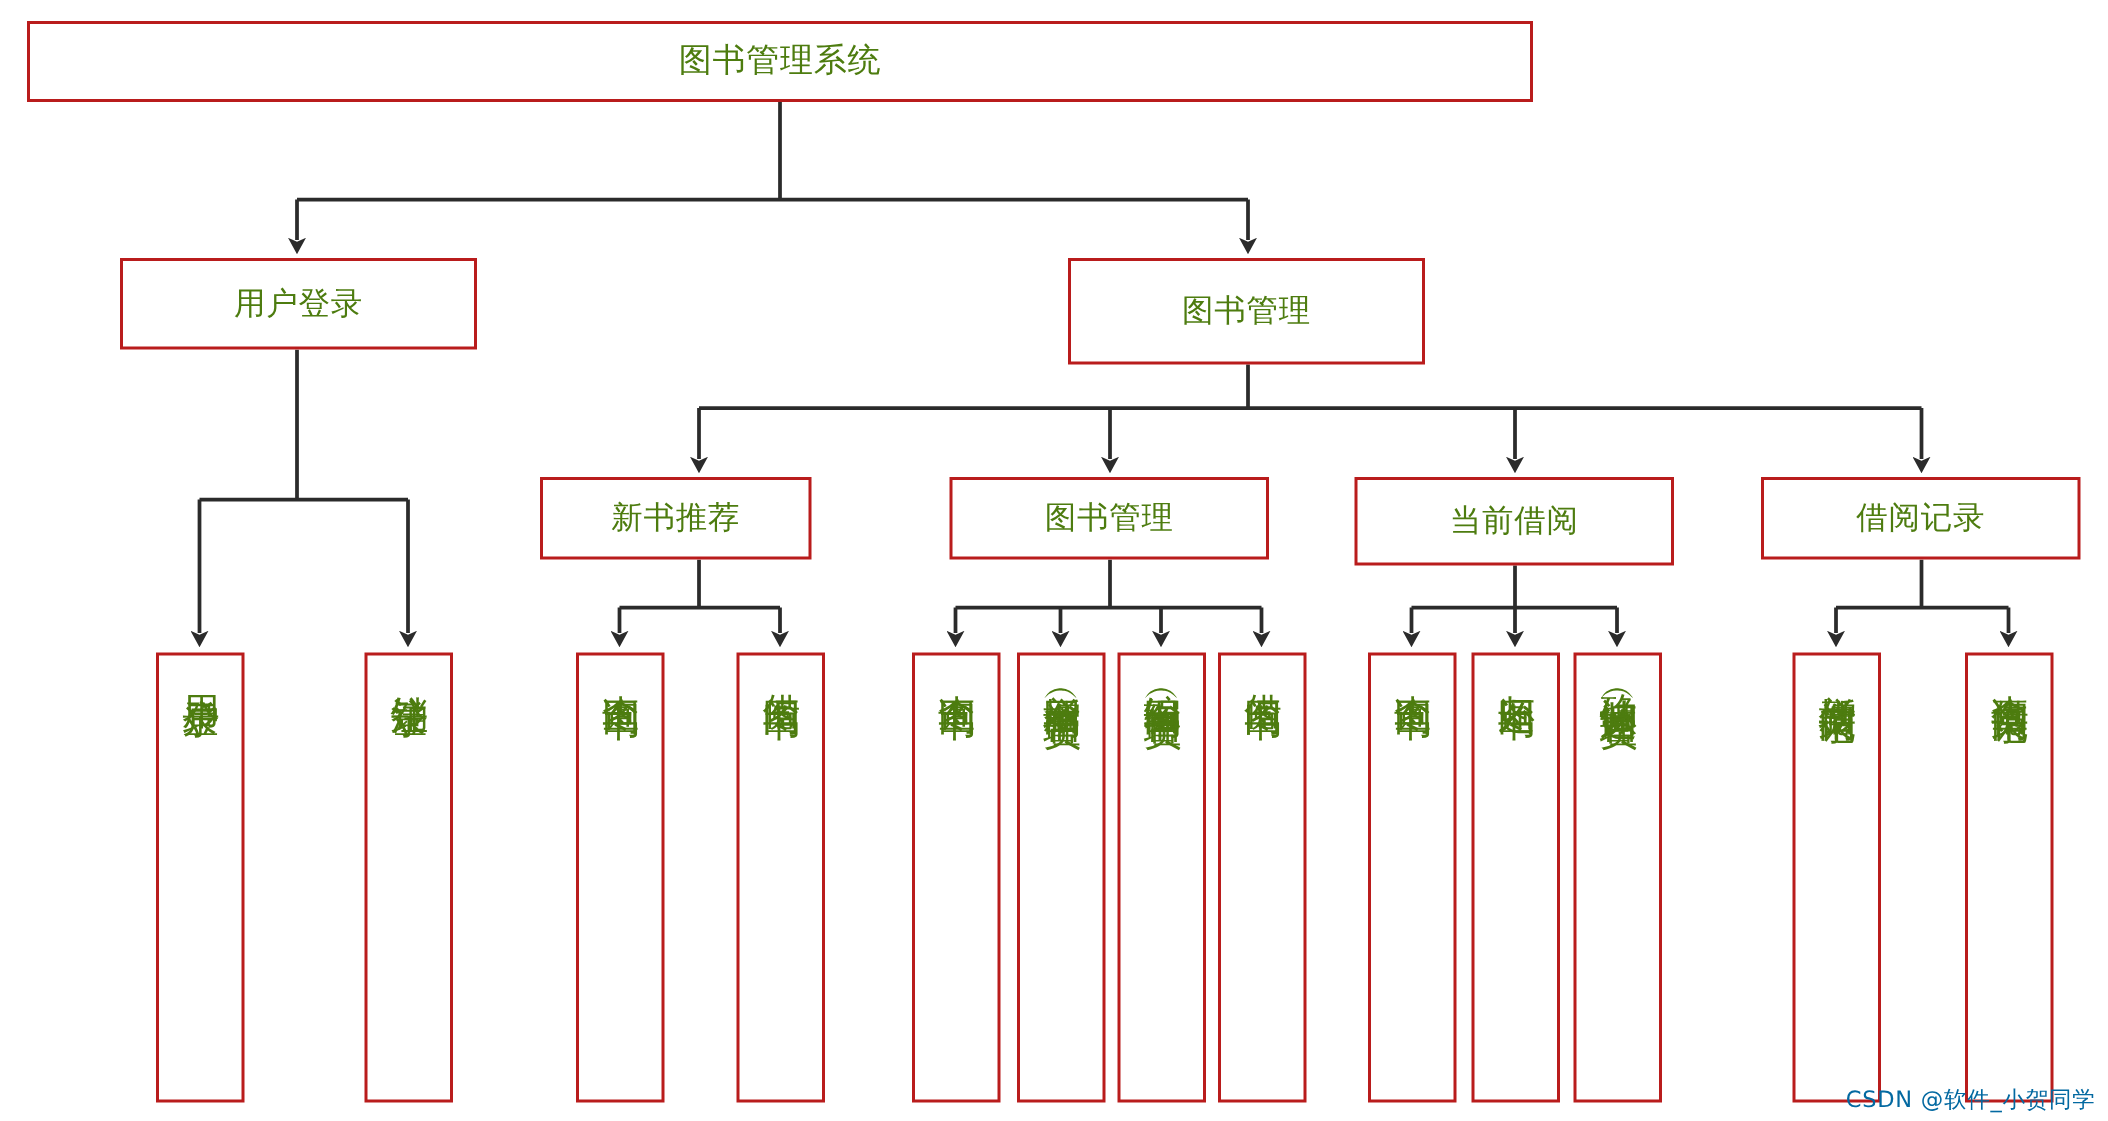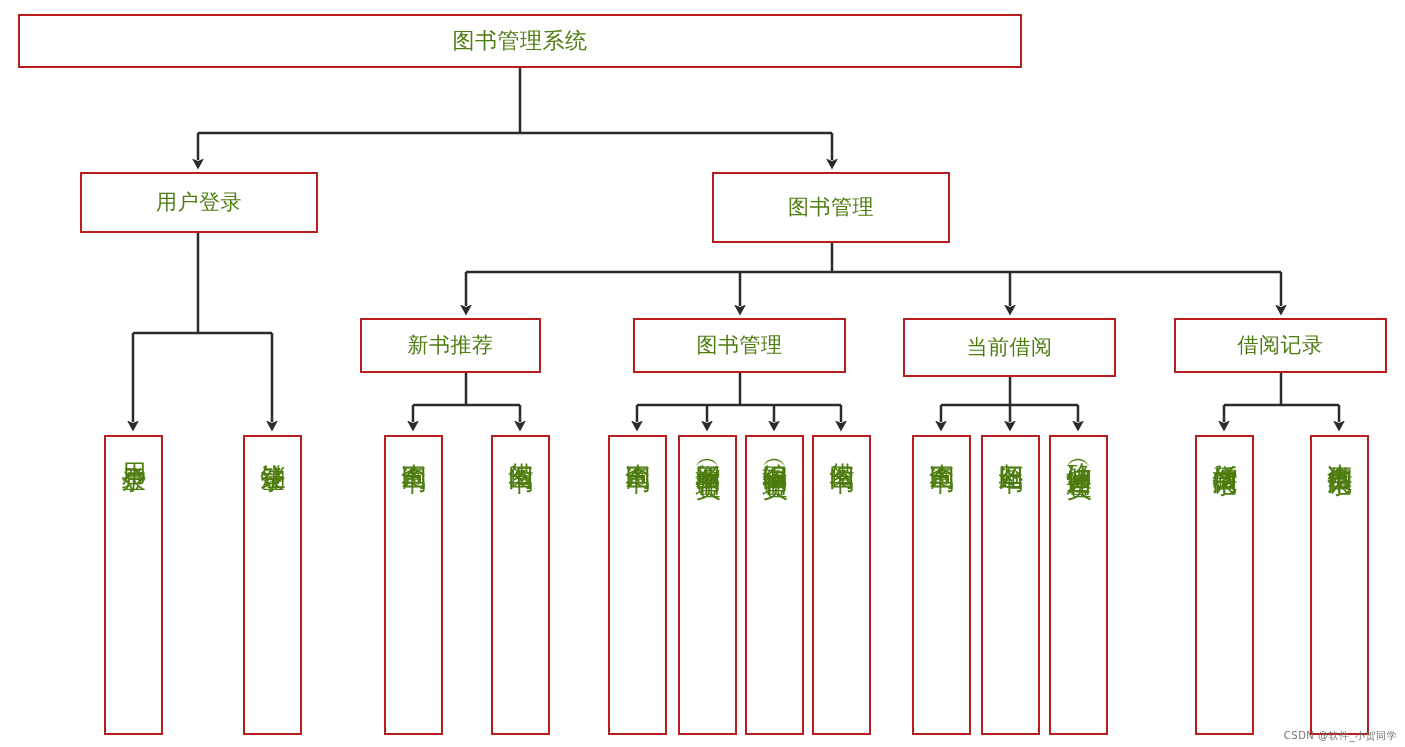--- a/index.html
+++ b/index.html
@@ -72,22 +72,22 @@
     stroke-width: 2.5;
     fill: none;
   }
   .arrow-head {
     fill: #2b2b2b;
   }
   #watermark {
     position: absolute;
     right: 8px;
     bottom: 4px;
-    font-size: 10px;
-    color: #737373;
+    font-size: 15px;
+    color: #0369a1;
     letter-spacing: 0.5px;
     user-select: none;
   }
 </style>
 </head>
 <body>
 
 <div id="canvas">
 
   <svg class="links" viewBox="0 0 1405 747">

